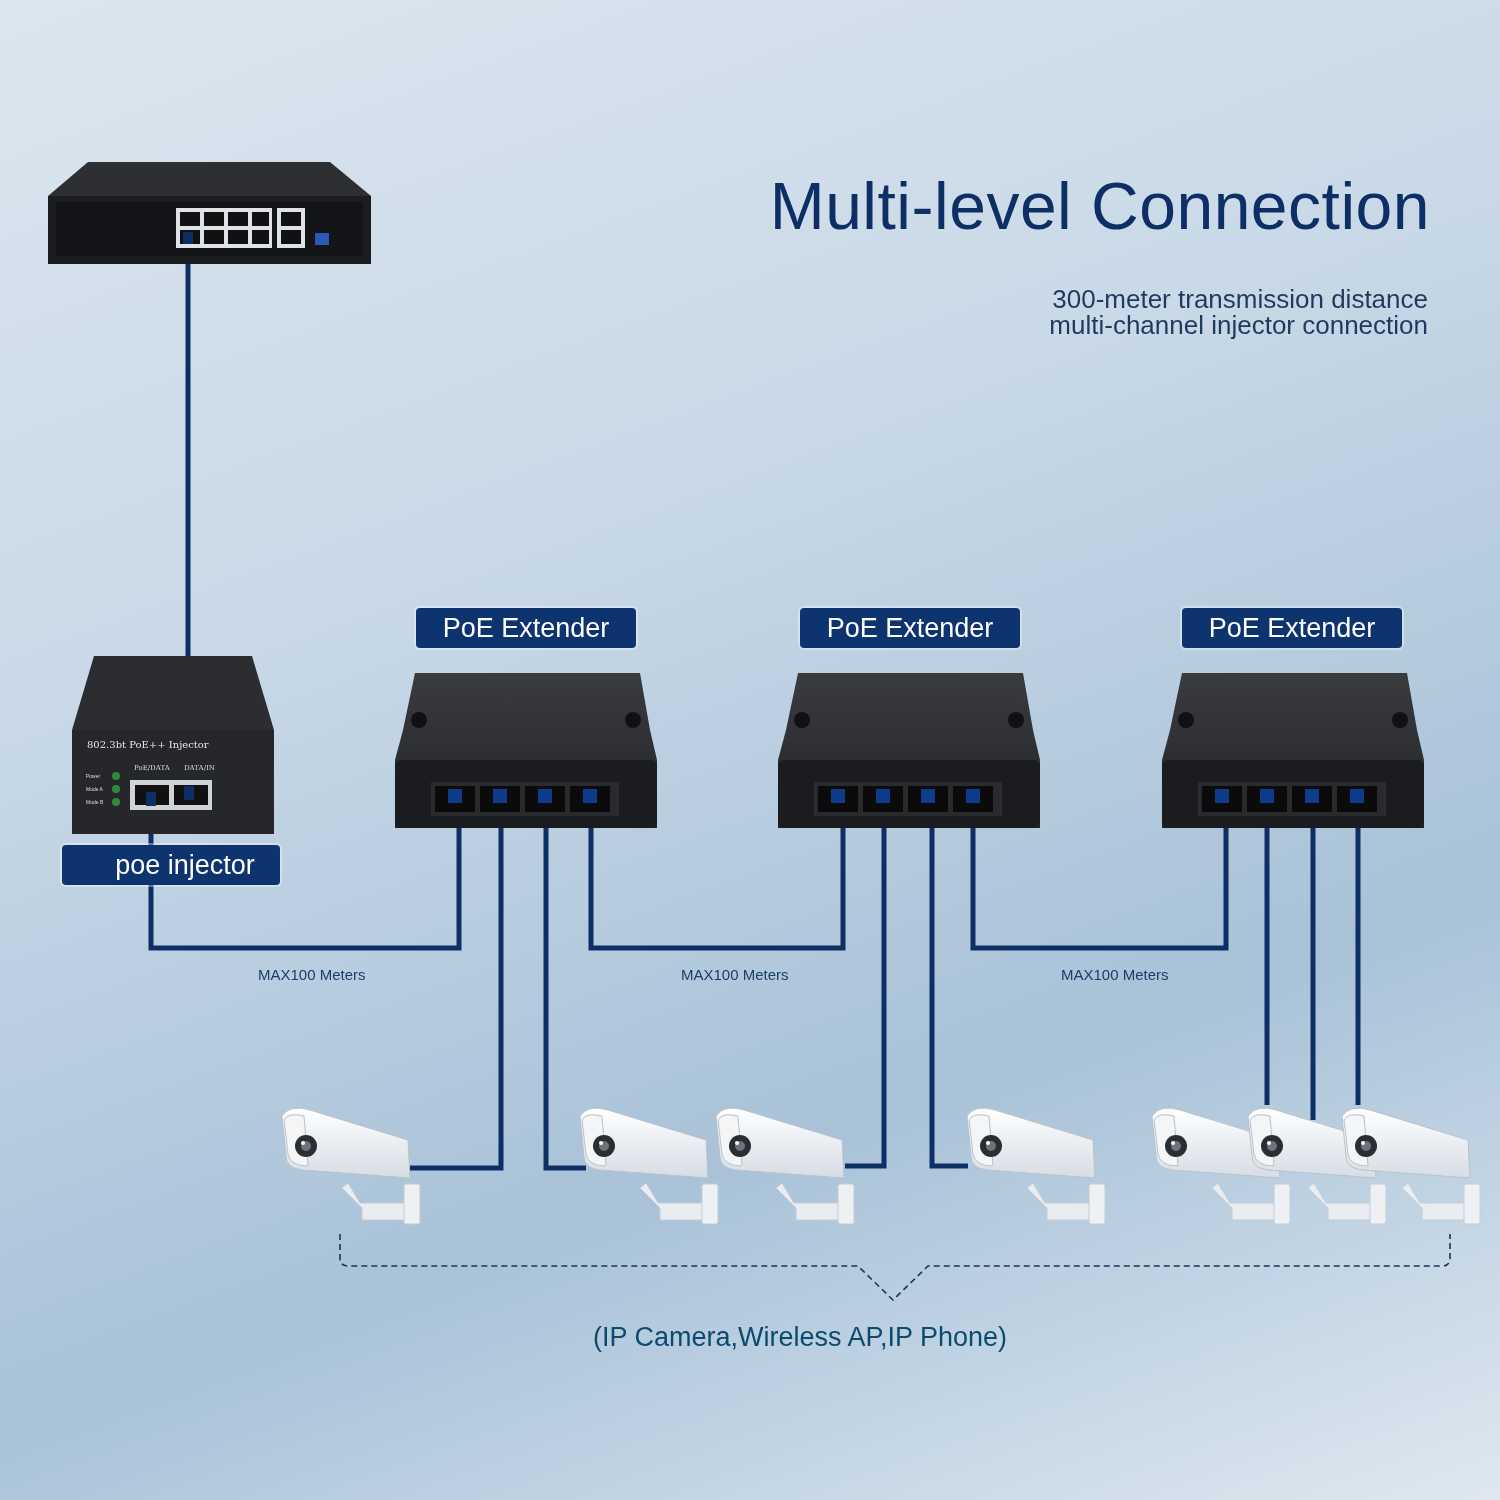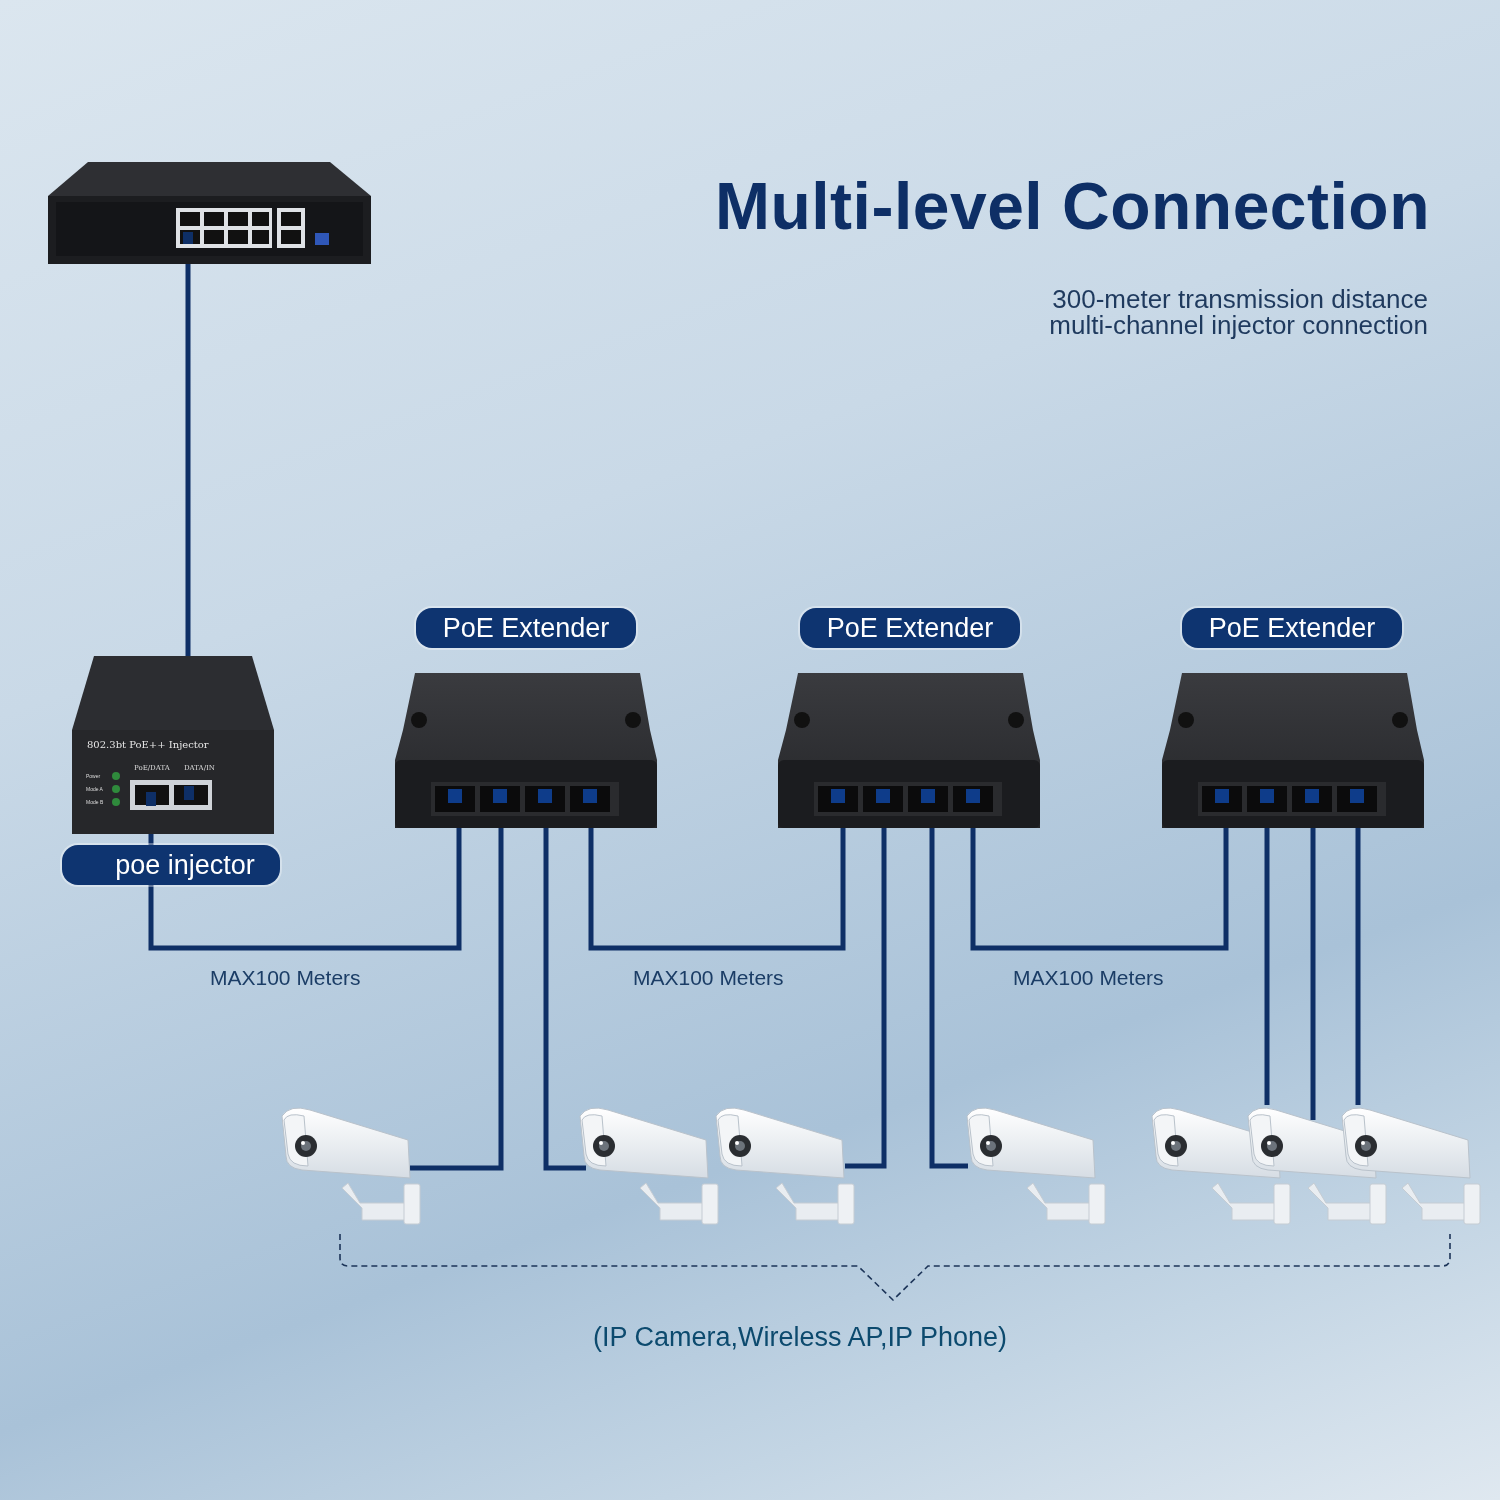--- a/index.html
+++ b/index.html
@@ -4,31 +4,31 @@
 <style>
   html, body { margin:0; padding:0; }
   body {
     width:1500px; height:1500px; overflow:hidden; position:relative;
     font-family: "Liberation Sans", sans-serif;
     background: linear-gradient(160deg, #dbe6ef 0%, #c9d9e7 35%, #a9c2d8 70%, #c3d5e4 85%, #dfe8f0 100%);
   }
   .abs { position:absolute; }
   #title {
     left:640px; top:168px; width:790px; text-align:right;
-    font-size:66px; font-weight:bold; color:#0e2f66; letter-spacing:0.5px;
+    font-size:66px; font-weight:normal; color:#0e2f66; letter-spacing:0.5px;
   }
   .subtitle {
     right:72px; width:600px; text-align:right; font-size:26px; color:#1f3a5e;
   }
   .pill {
-    background:#0e3470; color:#fff; border-radius:16px; font-size:27px;
+    background:#0e3470; color:#fff; border-radius:4px; font-size:27px;
     text-align:center; line-height:40px; height:40px;
     box-shadow:0 0 0 2px rgba(255,255,255,0.35);
   }
-  .distance { font-size:21px; color:#1b3d66; }
+  .distance { font-size:15px; color:#1b3d66;margin-left:48px; }
   #devices-label {
     left:500px; top:1322px; width:600px; text-align:center; font-size:27px; color:#0c4a6e;
   }
   svg { position:absolute; left:0; top:0; }
 </style>
 </head>
 <body>
 
 <svg width="1500" height="1500">
   <defs>

